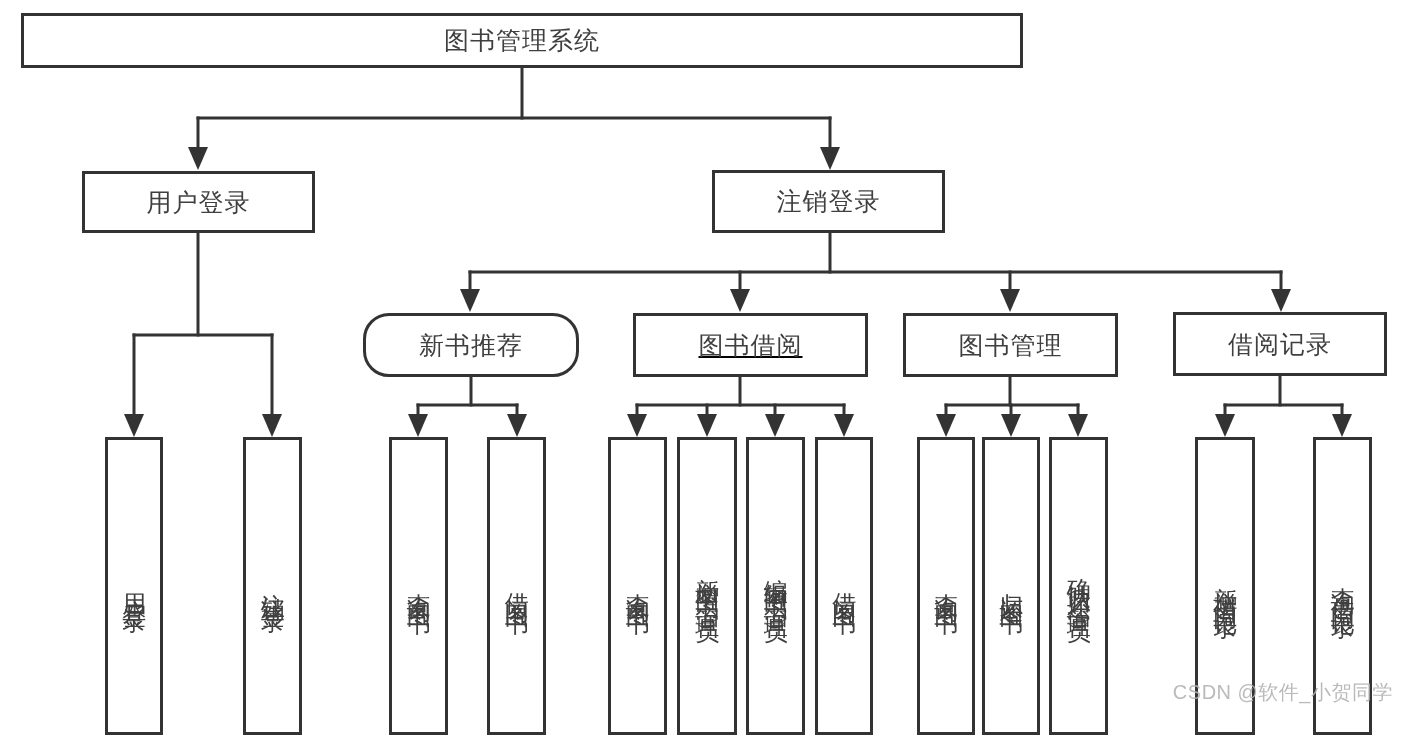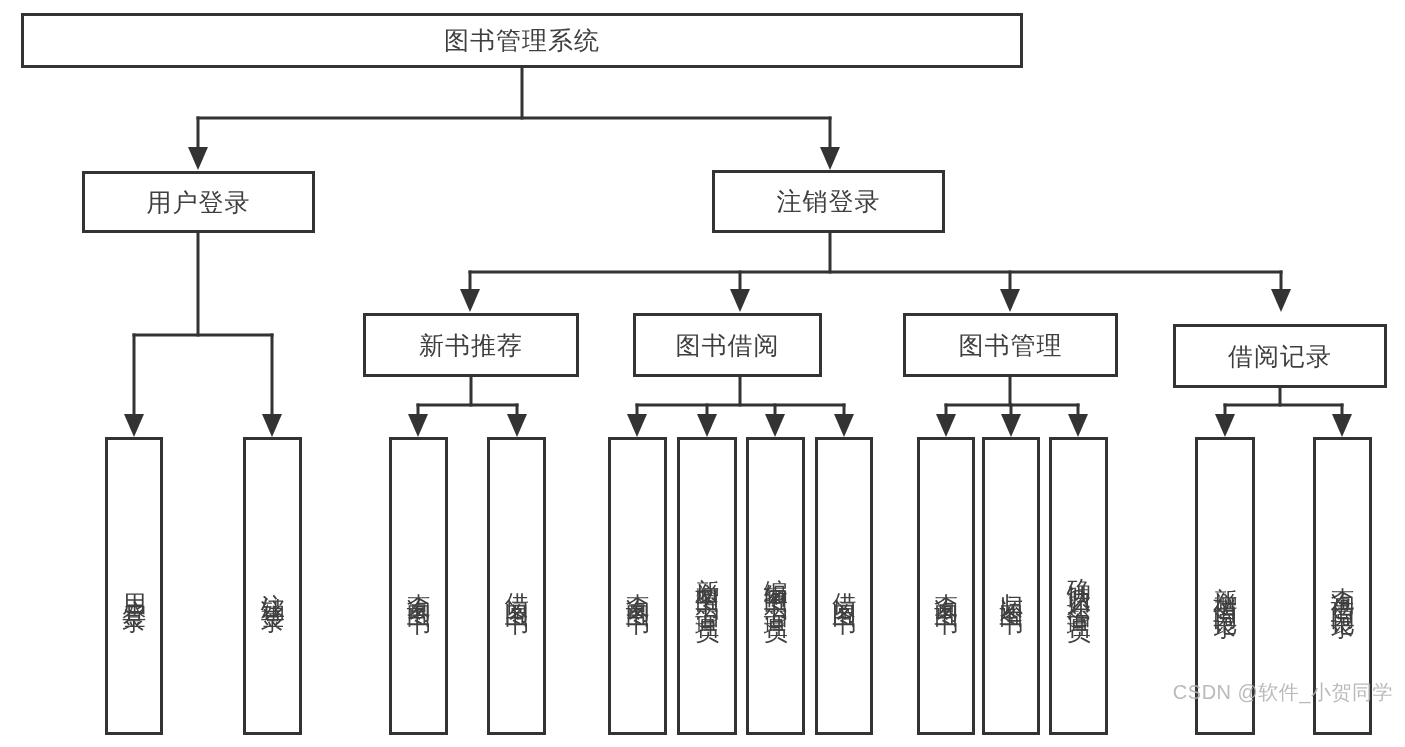--- a/index.html
+++ b/index.html
@@ -104,30 +104,30 @@
     <span class="hlabel">图书管理系统</span>
   </div>
 
   <div class="hbox" style="left:82px;top:171px;width:233px;height:62px;">
     <span class="hlabel">用户登录</span>
   </div>
   <div class="hbox" style="left:712px;top:170px;width:233px;height:63px;">
     <span class="hlabel">注销登录</span>
   </div>
 
-  <div class="hbox" style="left:363px;top:313px;width:216px;height:64px;">
+  <div class="hbox" style="left:363px;top:313px;width:216px;height:64px;border-radius:26px;">
     <span class="hlabel">新书推荐</span>
   </div>
-  <div class="hbox" style="left:633px;top:313px;width:189px;height:64px;">
+  <div class="hbox" style="left:633px;top:313px;width:235px;height:64px;text-decoration:underline;">
     <span class="hlabel">图书借阅</span>
   </div>
   <div class="hbox" style="left:903px;top:313px;width:215px;height:64px;">
     <span class="hlabel">图书管理</span>
   </div>
-  <div class="hbox" style="left:1173px;top:324px;width:214px;height:64px;text-align:right;">
+  <div class="hbox" style="left:1173px;top:312px;width:214px;height:64px;text-align:right;">
     <span class="hlabel">借阅记录</span>
   </div>
 
   <div class="vbox" style="left:105px;width:58px;">
     <span class="vlabel">用户登录</span>
   </div>
   <div class="vbox" style="left:243px;width:59px;">
     <span class="vlabel">注销登录</span>
   </div>
 

